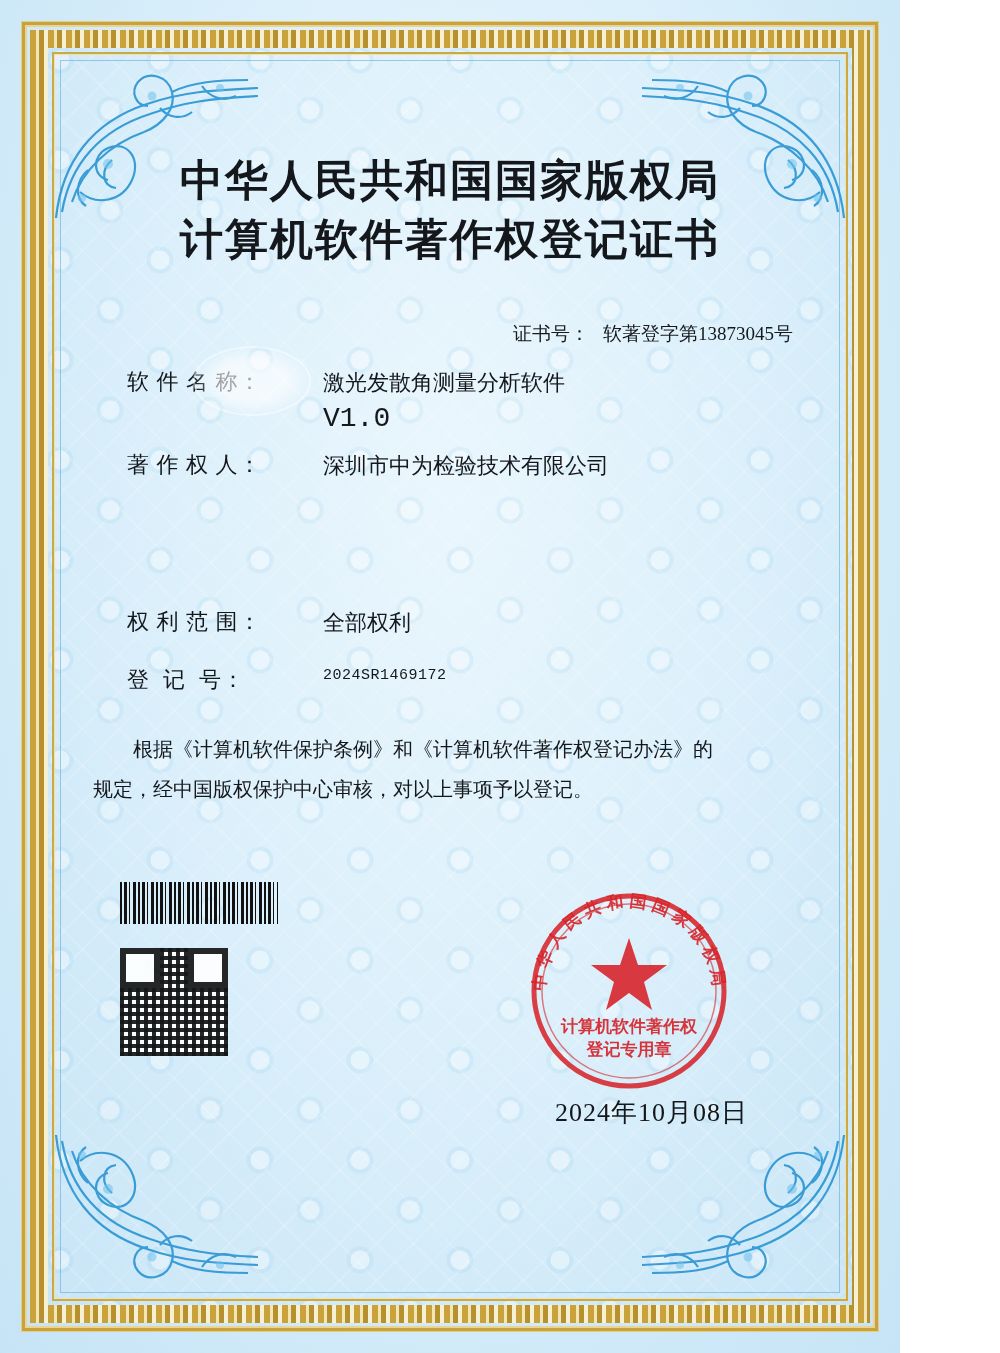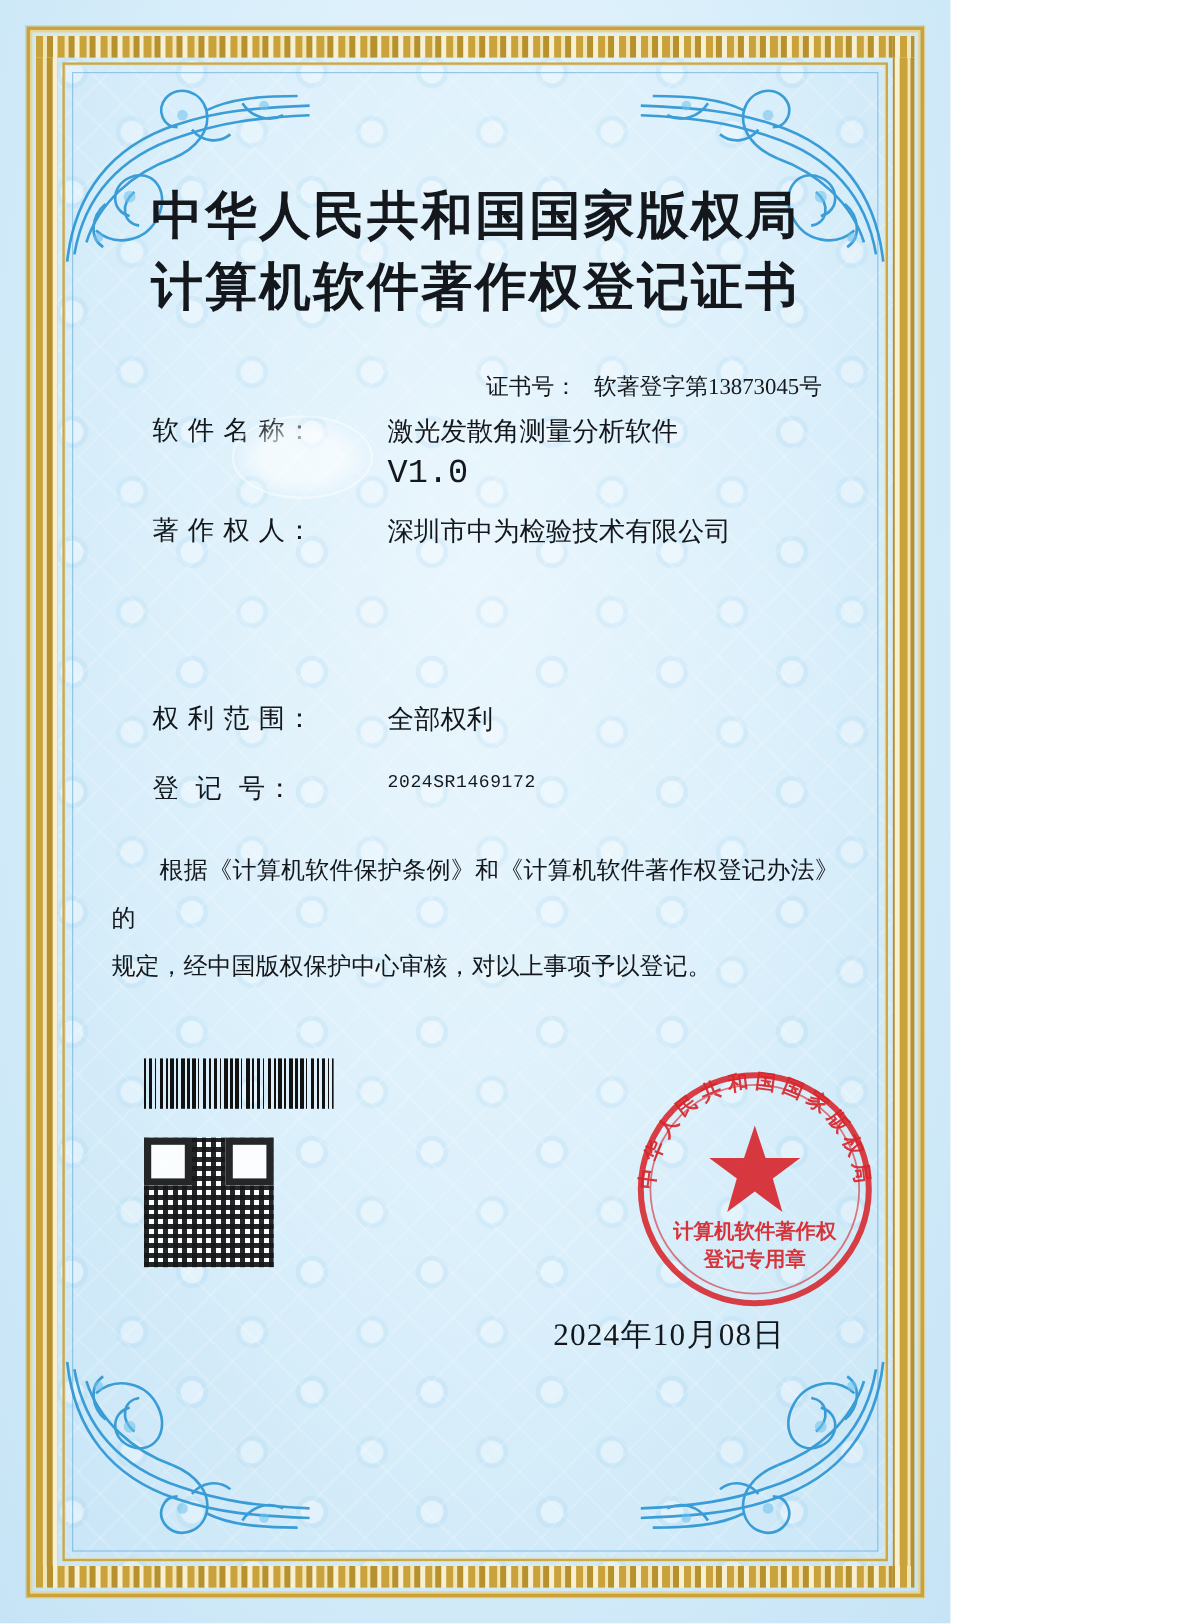--- a/index.html
+++ b/index.html
@@ -6,21 +6,21 @@
     margin: 0;
     padding: 0;
     background: #ffffff;
   }
   body {
     font-family: "Liberation Serif", serif;
   }
 
   .certificate {
     position: relative;
-    width: 792px;
+    width: 900px;
     height: 1353px;
     overflow: hidden;
     background:
       radial-gradient(ellipse at 50% 35%, #eaf6fd 0%, #dcf0fb 45%, #cfe9f8 75%, #c6e4f6 100%);
   }
 
   
   .pattern-layer {
     position: absolute;
     inset: 40px;
@@ -103,31 +103,31 @@
     font-family: "Liberation Serif", "DejaVu Serif", serif;
     font-weight: bold;
     color: #14181c;
     letter-spacing: 2px;
     line-height: 1.28;
   }
   .title-main { font-size: 43px; }
   .title-sub  { font-size: 43px; margin-top: 4px; }
 
   .cert-no-row {
-    margin-top: 42px;
+    margin-top: 54px;
     text-align: right;
     padding-right: 32px;
     font-size: 19px;
     color: #15191d;
     font-family: "Liberation Serif", serif;
   }
   .cert-no-label { margin-right: 14px; }
 
   .fields {
-    margin-top: 9px;
+    margin-top: 20px;
     padding-left: 52px;
   }
   .field-row {
     display: flex;
     align-items: flex-start;
     margin-bottom: 10px;
     font-size: 22px;
     color: #14181c;
   }
   .field-label {
@@ -202,21 +202,21 @@
     position: absolute;
     left: 518px;
     top: 880px;
     width: 222px;
     height: 222px;
   }
   .seal svg { width: 100%; height: 100%; }
 
   .seal-date {
     position: absolute;
-    right: 138px;
+    right: 152px;
     top: 1095px;
     font-size: 26px;
     color: #14181c;
     letter-spacing: 1px;
   }
 
   
   .emblem-wm {
     position: absolute;
     left: 118px;

